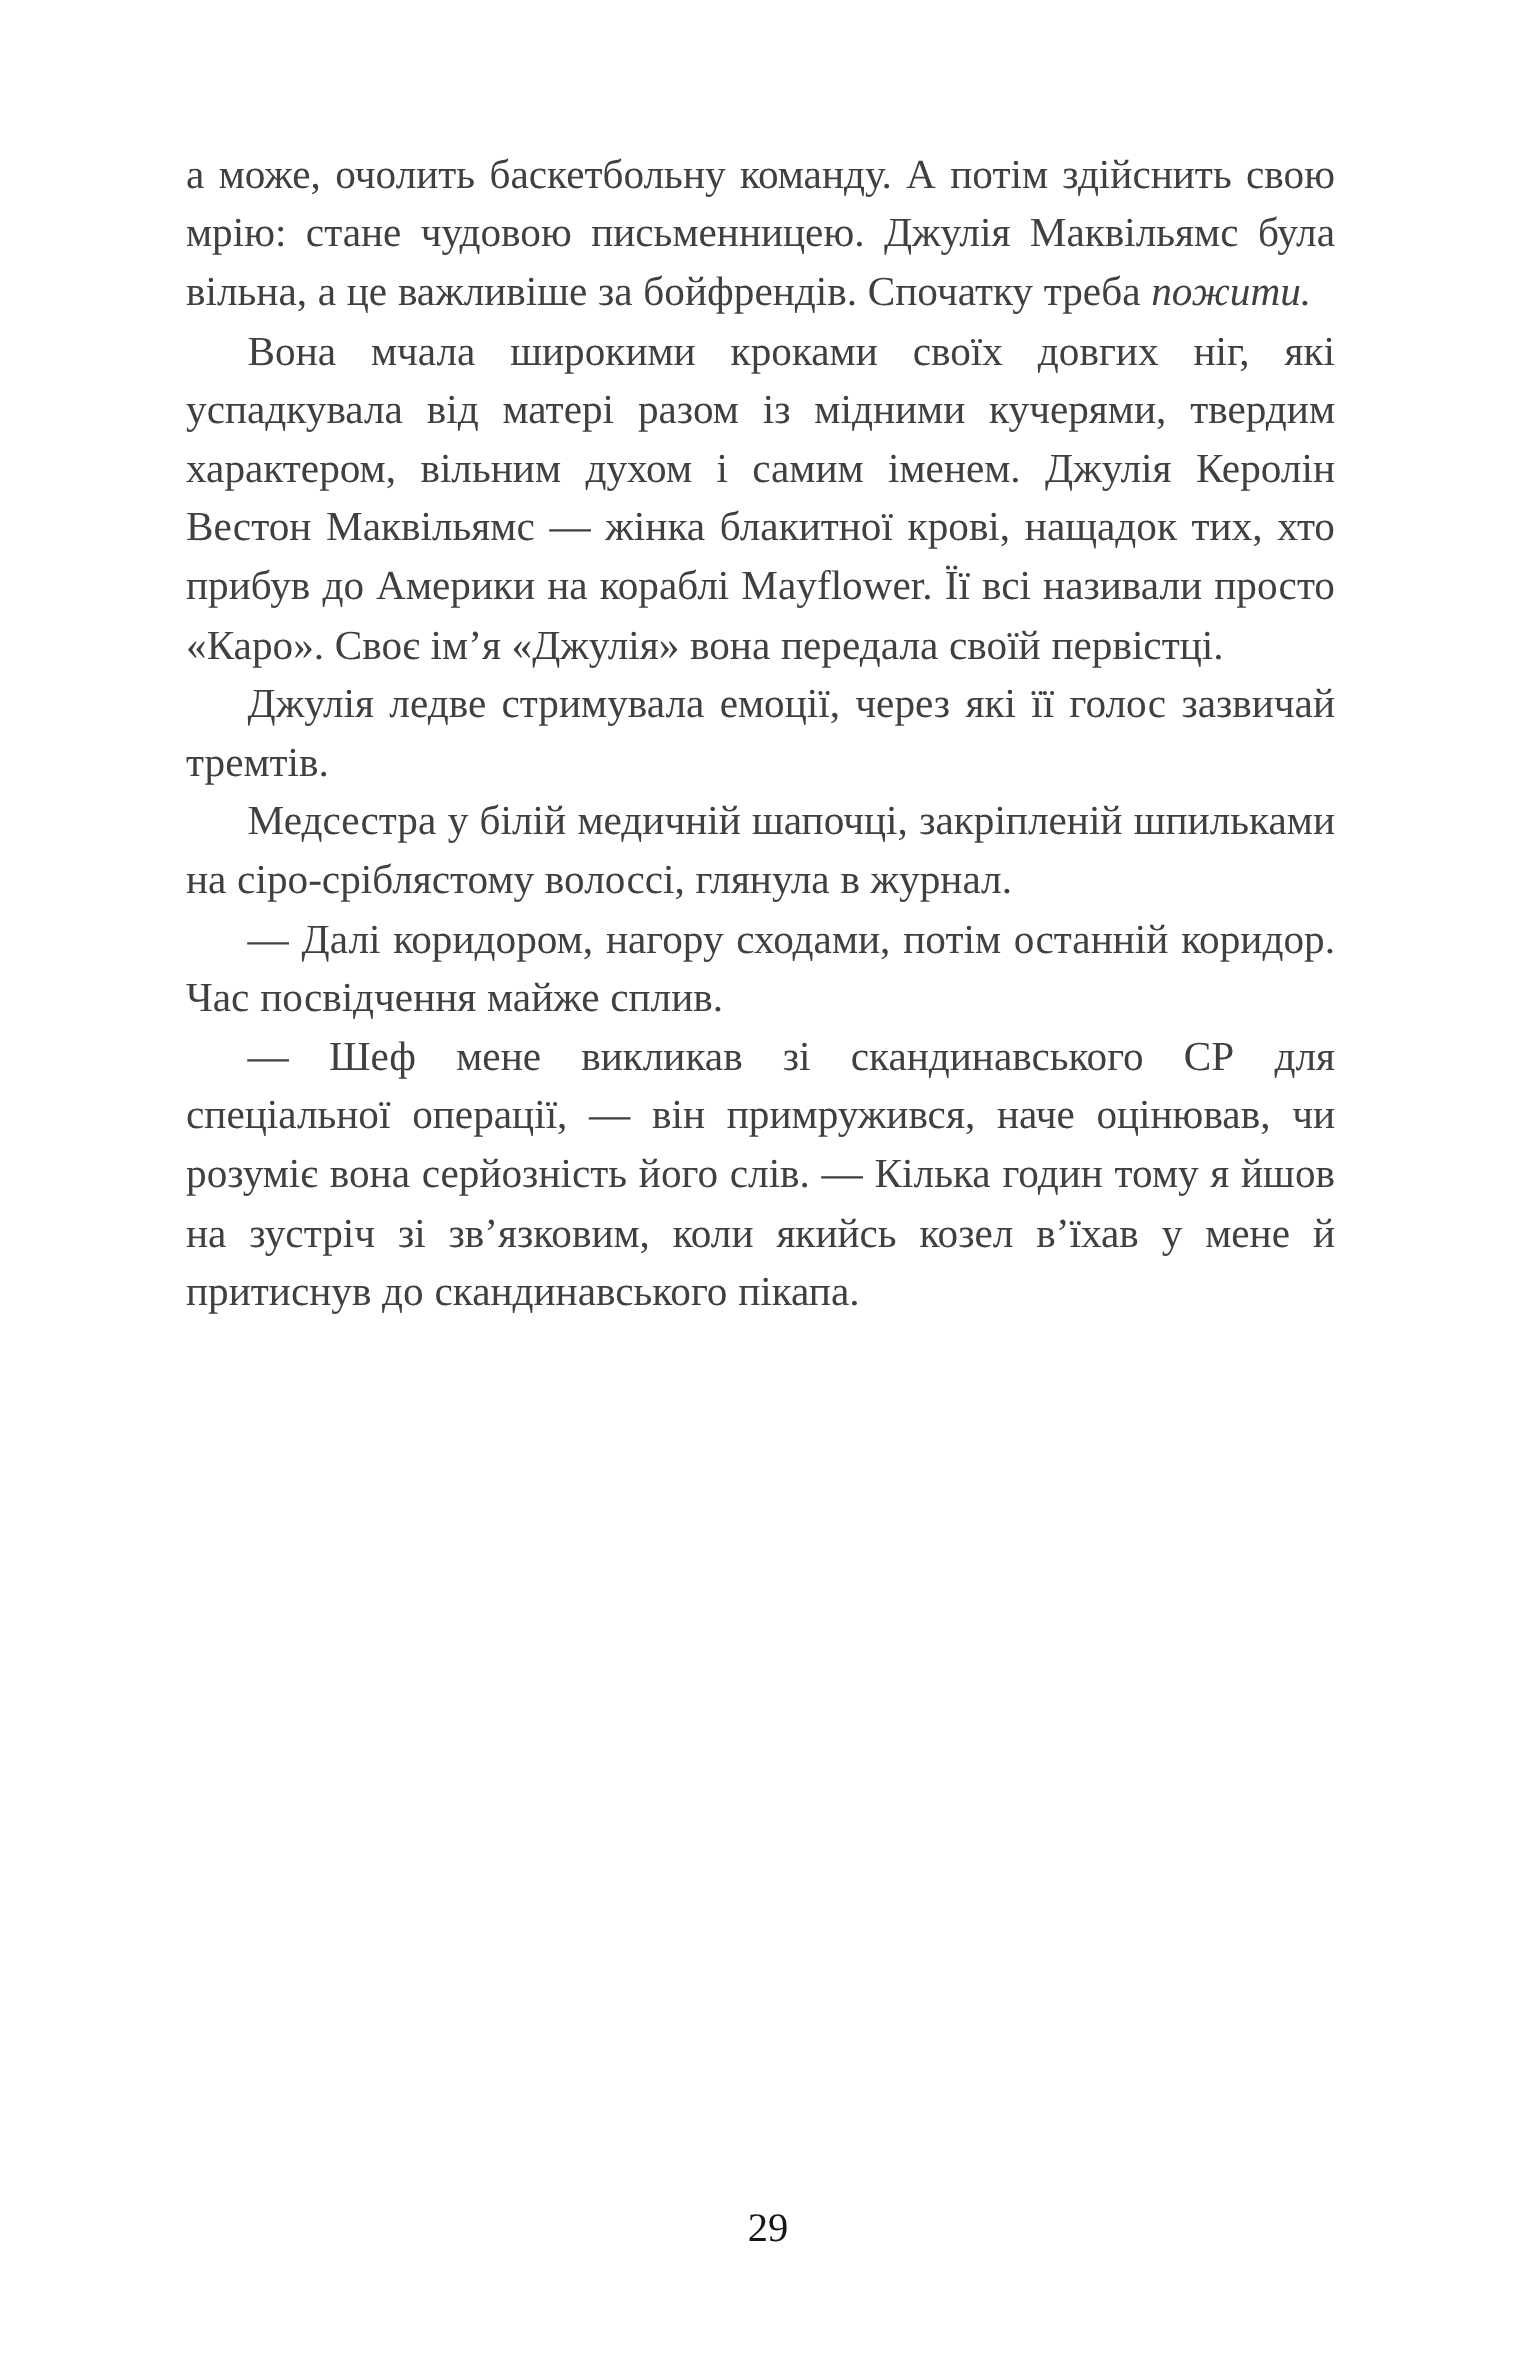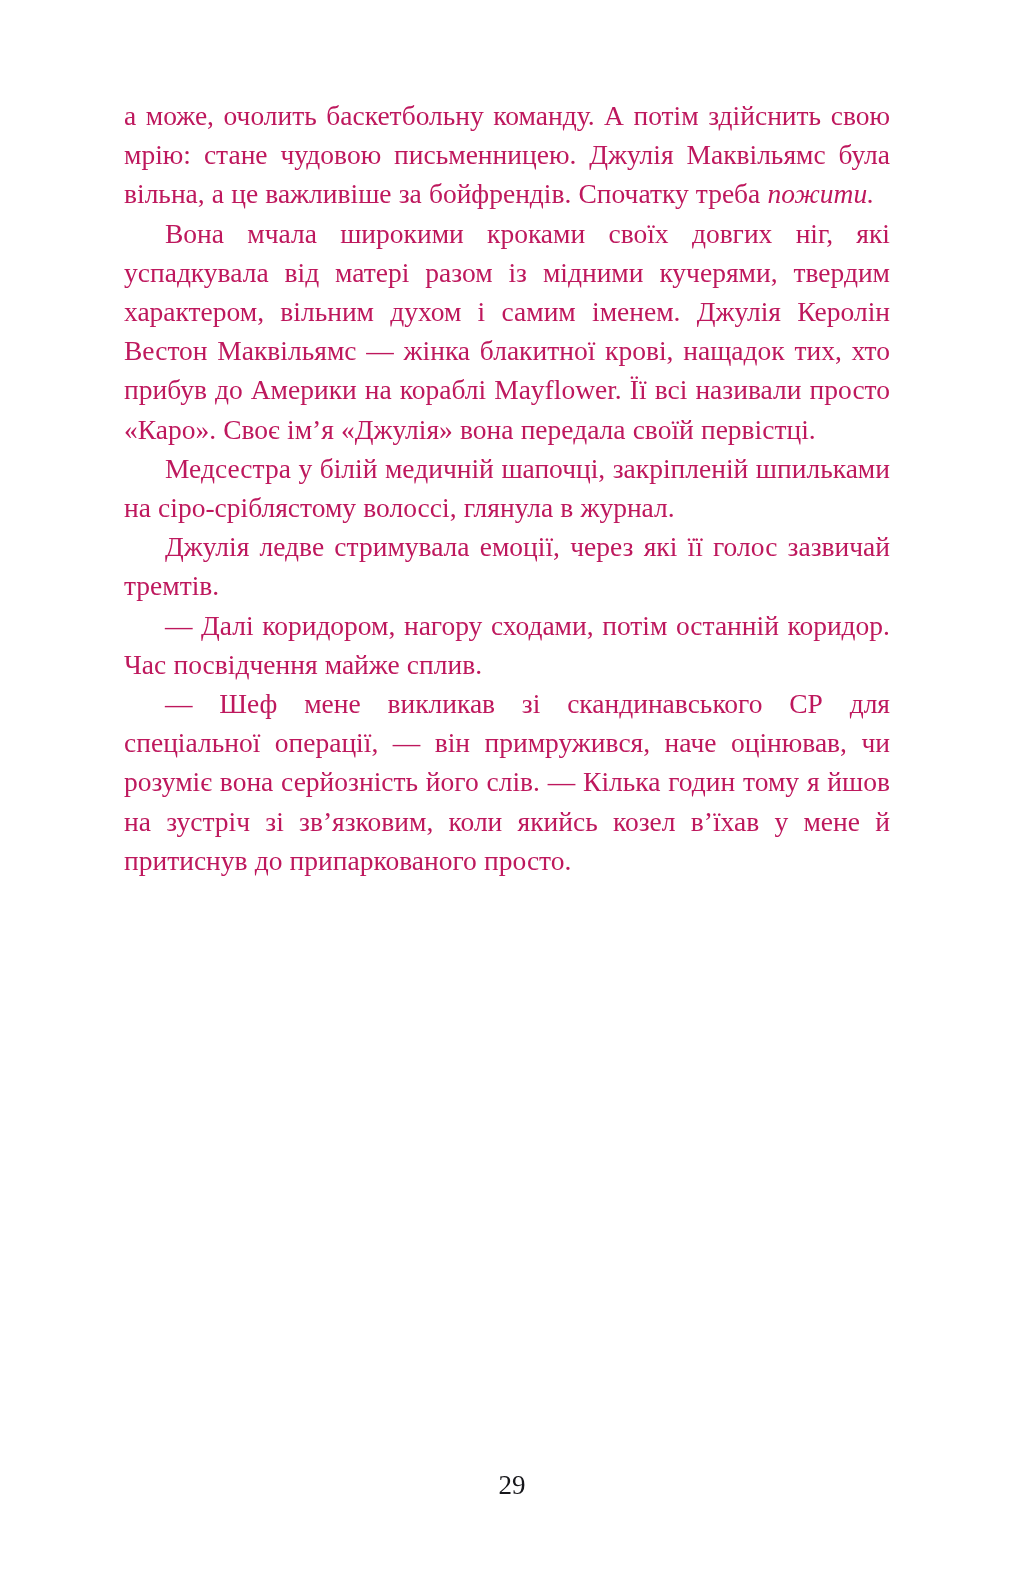--- a/index.html
+++ b/index.html
@@ -21,21 +21,21 @@
     position: absolute;
     left: 124px;
     top: 96px;
     width: 766px;
   }
   .para {
     margin: 0;
     font-family: "Liberation Serif", "DejaVu Serif", serif;
     font-size: 27.5px;
     line-height: 39.2px;
-    color: #be185d;
+    color: #404040;
     text-align: justify;
     text-justify: inter-word;
     -webkit-hyphens: manual;
     hyphens: manual;
     word-spacing: 0.01em;
   }
   .para.indent {
     text-indent: 41px;
   }
   .para.cont {
@@ -63,27 +63,27 @@
 <div class="page">
 
   <div class="text-column">
 
     <p class="para cont"><span>а може, очолить баскетбольну команду. А потім здійснить свою мрію: стане чудовою письменницею. Джулія Маквільямс була вільна, а це важливіше за бойфрендів. Спочатку треба </span><em class="italic">пожити.</em></p>
 
     <p class="para indent">Вона мчала широкими кроками своїх довгих ніг, які успадкувала від матері разом із мідними кучерями, твердим характером, вільним духом і самим іменем. Джулія Керолін Вестон Маквільямс — жінка блакитної крові, нащадок тих, хто прибув до Америки на кораблі Mayflower. Її всі називали просто «Каро». Своє ім’я «Джулія» вона передала своїй первістці.</p>
 
 
 
+    <p class="para indent">Джулія ледве стримувала емоції, через які її голос зазвичай тремтів.</p>
+
     <p class="para indent">Медсестра у білій медичній шапочці, закріпленій шпильками на сіро-сріблястому волоссі, глянула в журнал.</p>
-
-    <p class="para indent">Джулія ледве стримувала емоції, через які її голос зазвичай тремтів.</p>
 
     <p class="para indent">— Далі коридором, нагору сходами, потім останній коридор. Час посвідчення майже сплив.</p>
 
 
 
-    <p class="para indent">— Шеф мене викликав зі скандинавського СР для спеціальної операції, — він примружився, наче оцінював, чи розуміє вона серйозність його слів. — Кілька годин тому я йшов на зустріч зі зв’язковим, коли якийсь козел в’їхав у мене й притиснув до припаркованого просто.</p>
+    <p class="para indent">— Шеф мене викликав зі скандинавського СР для спеціальної операції, — він примружився, наче оцінював, чи розуміє вона серйозність його слів. — Кілька годин тому я йшов на зустріч зі зв’язковим, коли якийсь козел в’їхав у мене й притиснув до скандинавського пікапа.</p>
 
   </div>
 
   <div class="folio">29</div>
 
 </div>
 
 </body></html>

